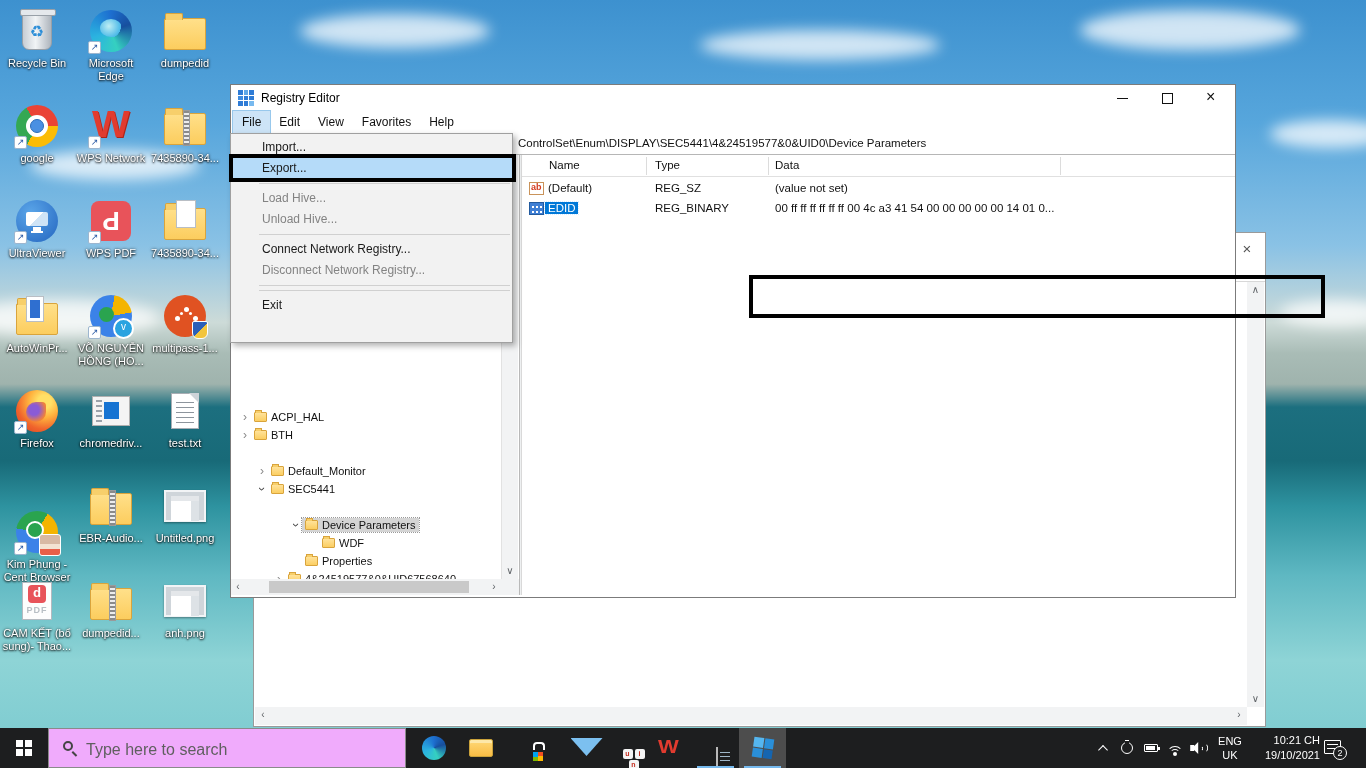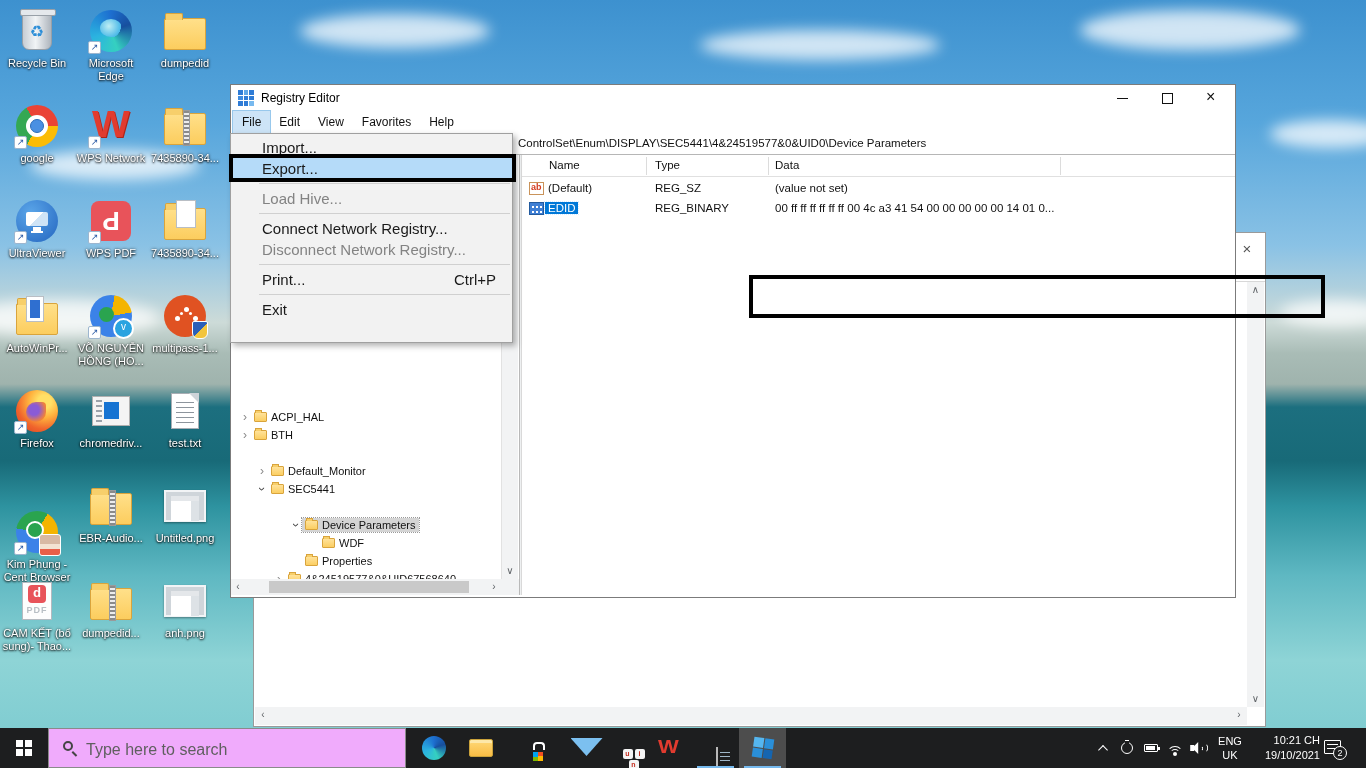--- a/index.html
+++ b/index.html
@@ -111,21 +111,21 @@
   .li-str::after{content:"ab";position:absolute;left:1px;top:-1px;color:#d43b1f;font-size:9px;font-weight:bold}
   .li-bin{background:#3f7fd4;border:1px solid #225a9e;background-image:radial-gradient(circle at 3px 4px,#fff 1px,transparent 1.4px),radial-gradient(circle at 7px 4px,#fff 1px,transparent 1.4px),radial-gradient(circle at 11px 4px,#fff 1px,transparent 1.4px),radial-gradient(circle at 3px 9px,#fff 1px,transparent 1.4px),radial-gradient(circle at 7px 9px,#fff 1px,transparent 1.4px),radial-gradient(circle at 11px 9px,#fff 1px,transparent 1.4px)}
   .lname{position:absolute;left:26px;top:3px;color:#111}
   .lname.sel{background:#0078d7;color:#fff;outline:1px dotted #d9ecff;padding:0 3px;left:23px}
   .ltype{position:absolute;left:133px;top:3px;color:#111}
   .ldata{position:absolute;left:253px;top:3px;color:#111;white-space:nowrap}
   
   .anno{position:absolute;border:4px solid #000;z-index:7;pointer-events:none}
   #anno-edid{left:518px;top:190px;width:576px;height:43px}
   
-  #filemenu{position:absolute;left:230px;top:133px;width:283px;height:210px;background:#f2f2f2;border:1px solid #a0a0a0;box-shadow:3px 3px 6px rgba(0,0,0,.3);z-index:5;padding-top:3px;font-size:15px}
+  #filemenu{position:absolute;left:230px;top:133px;width:283px;height:210px;background:#f2f2f2;border:1px solid #a0a0a0;box-shadow:3px 3px 6px rgba(0,0,0,.3);z-index:5;padding-top:3px;font-size:12px}
   .fm{height:21px;line-height:21px;padding-left:31px;color:#1a1a1a;display:flex}
   .fm.hl{background:#b5dbf9}
   .fm.dis{color:#838383}
   .fm .msc{margin-left:auto;padding-right:16px}
   .msep{height:1px;background:#d0d0d0;margin:4px 2px 4px 28px}
   #anno-export{position:absolute;left:-2px;top:20px;width:287px;height:28px;border:4px solid #000;pointer-events:none}
   
   #taskbar{position:absolute;left:0;right:0;bottom:0;height:40px;background:#1d1e1f;z-index:10;color:#fff}
   #startbtn{position:absolute;left:0;top:0;width:48px;height:40px}
   #startbtn .winlogo{position:absolute;left:16px;top:12px;width:16px;height:16px;display:grid;grid-template-columns:1fr 1fr;grid-template-rows:1fr 1fr;gap:2px}
@@ -453,32 +453,31 @@
   <div class="fm">
       <span>Import...</span>
     </div>
   <div class="fm hl">
       <span>Export...</span>
     </div>
   <div class="msep"></div>
   <div class="fm dis">
       <span>Load Hive...</span>
     </div>
+  <div class="fm dis">
+      <span>Unload Hive...</span>
+    </div>
   <div class="msep"></div>
   <div class="fm">
       <span>Connect Network Registry...</span>
     </div>
   <div class="fm dis">
       <span>Disconnect Network Registry...</span>
     </div>
   <div class="msep"></div>
-  <div class="fm">
-      <span>Print...</span>
-      <span class="msc">Ctrl+P</span>
-    </div>
   <div class="msep"></div>
   <div class="fm">
       <span>Exit</span>
     </div>
   <div id="anno-export"></div>
 </div>
 
 <div id="taskbar">
   <div id="startbtn">
       <span class="winlogo">

